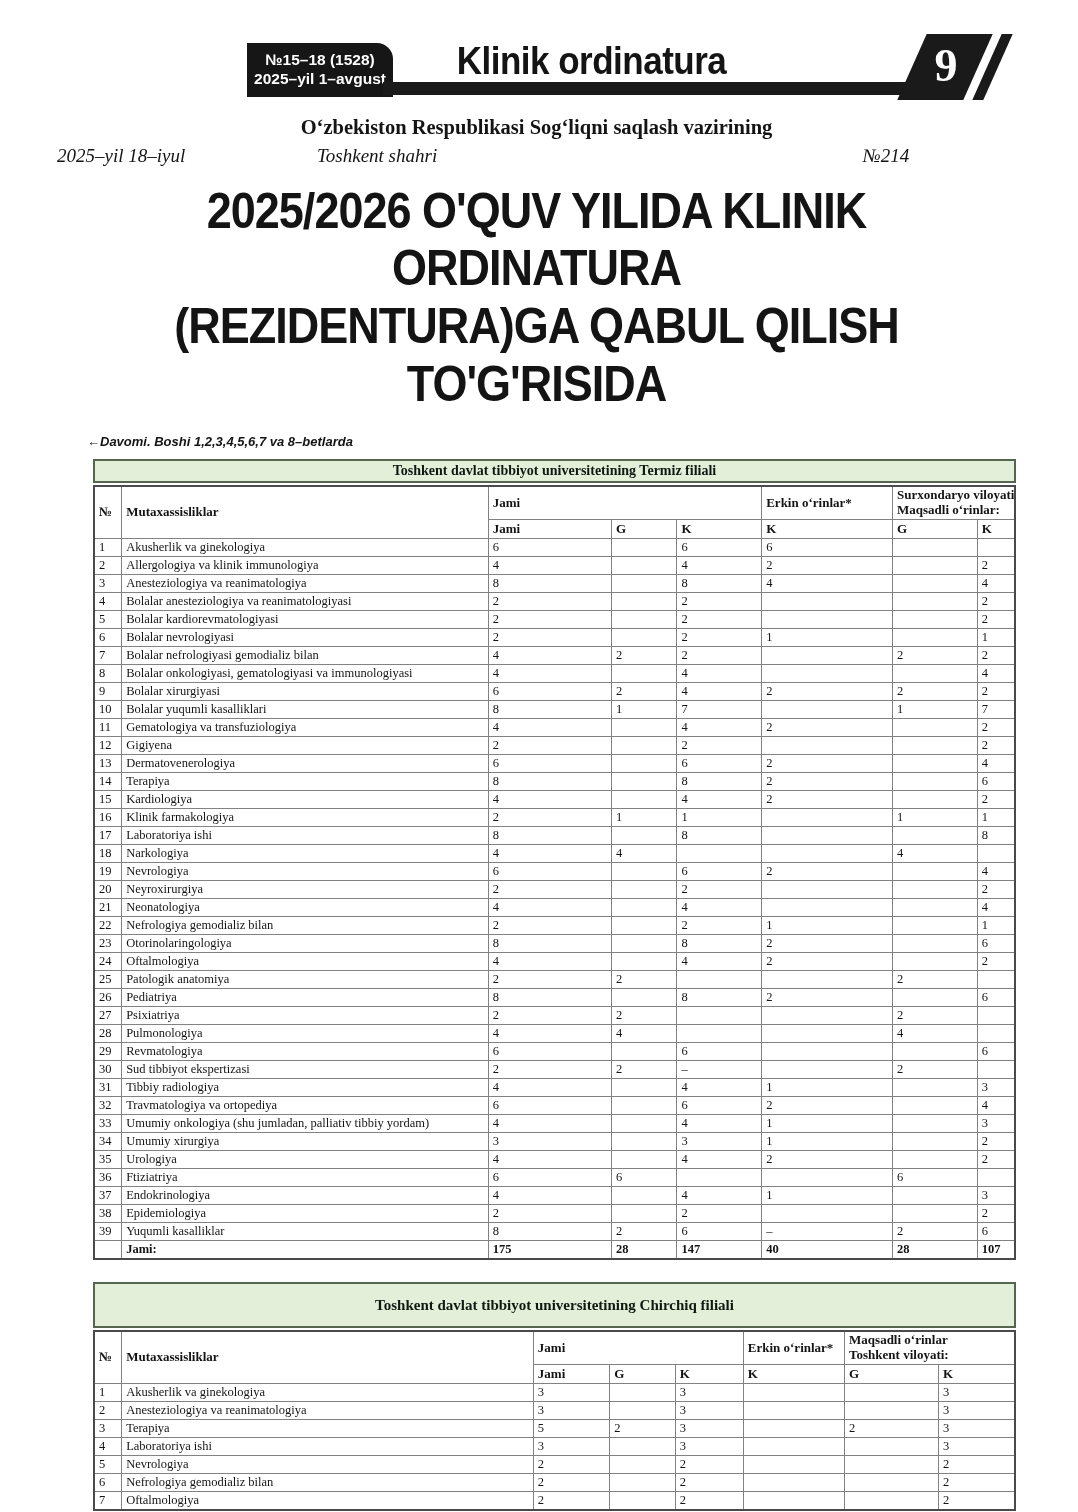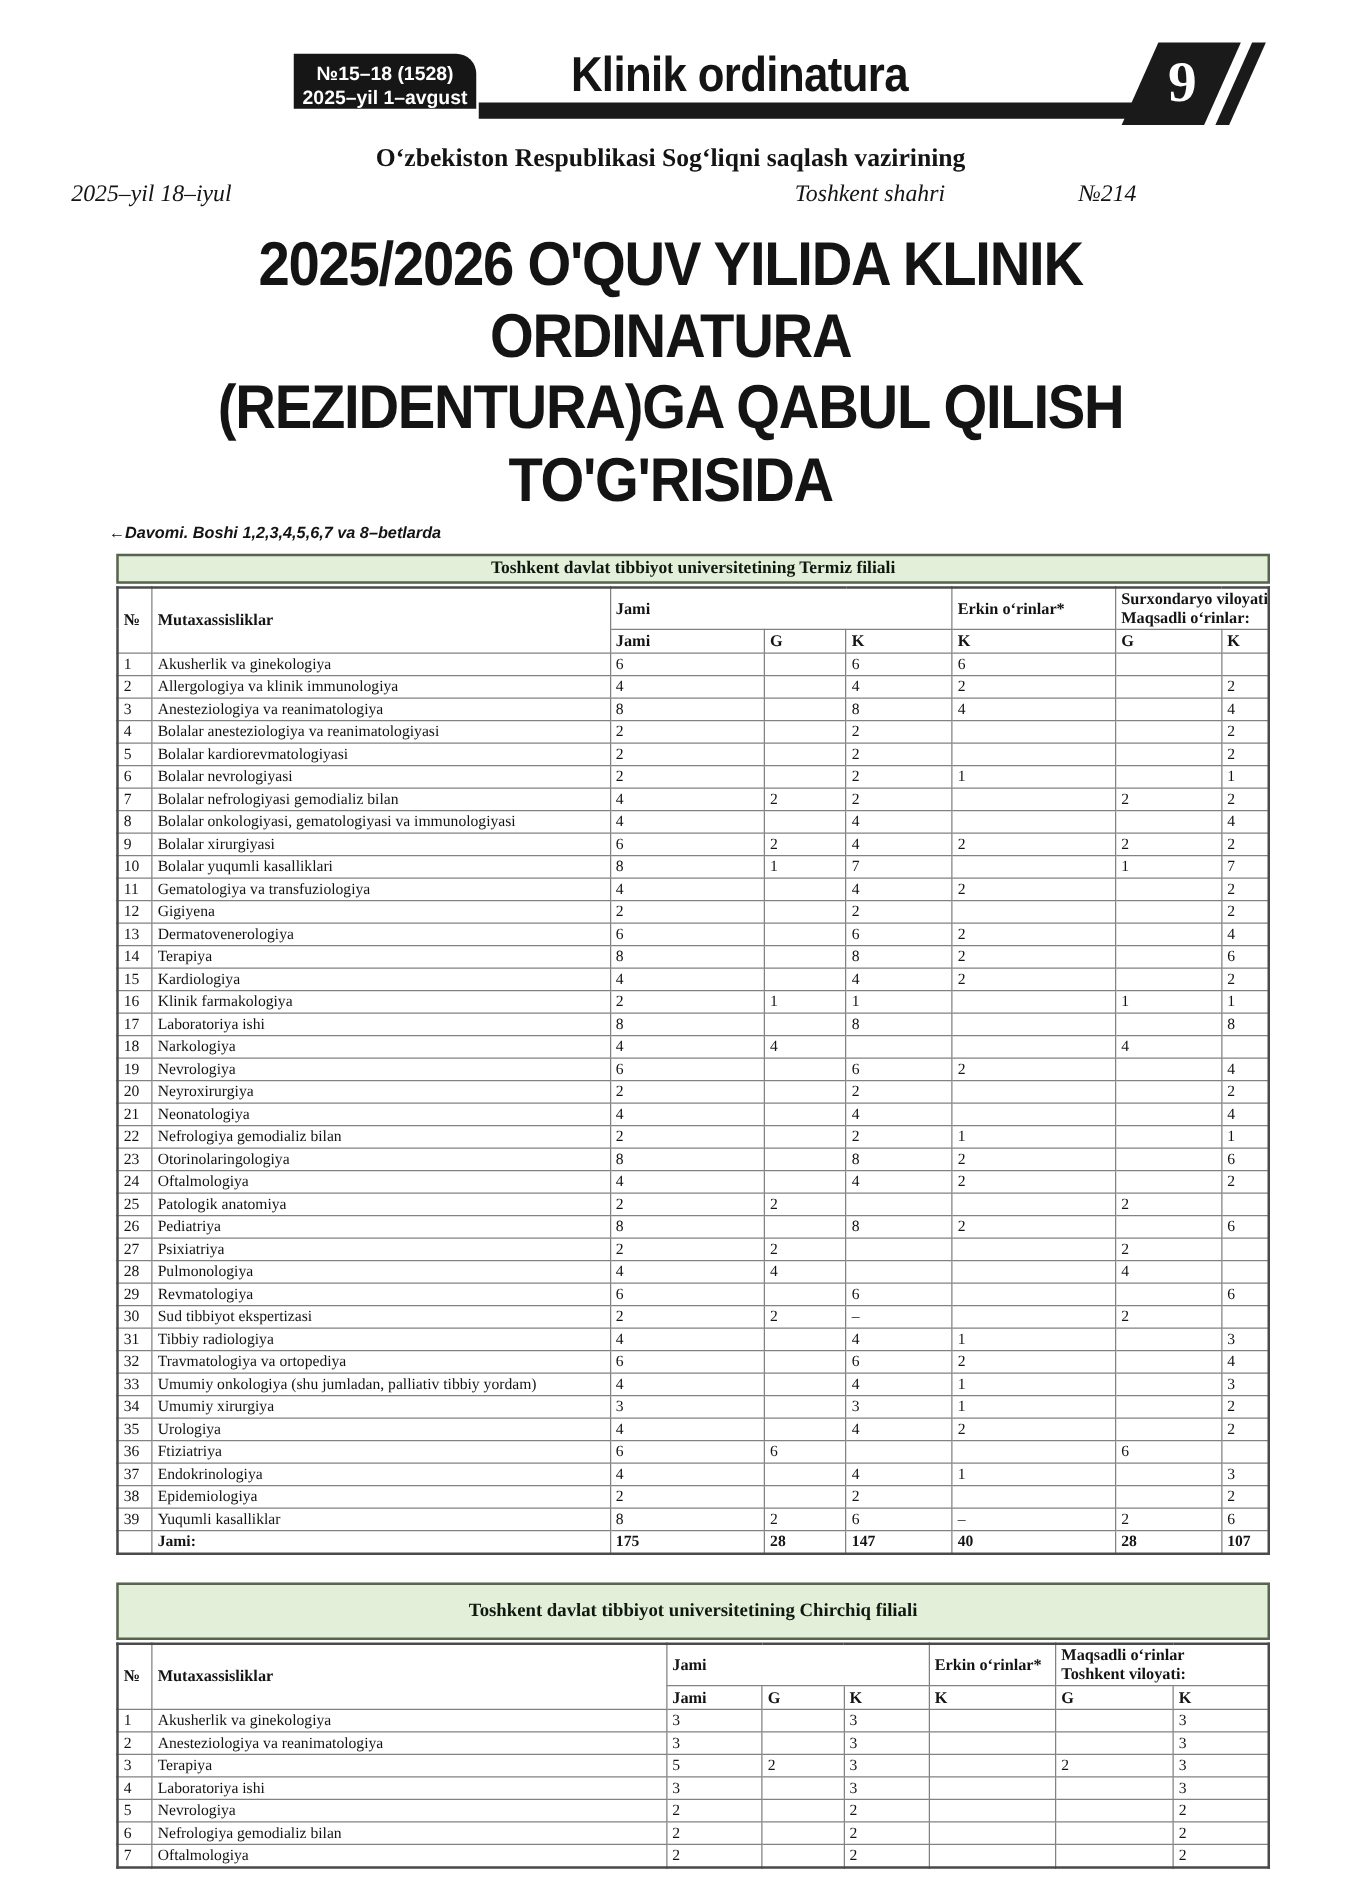--- a/index.html
+++ b/index.html
@@ -12,21 +12,21 @@
 
   
   .masthead { position:relative; height:74px; }
   .logo-box {
     position:absolute; left:0; top:2px; width:170px; height:54px;
     background:#161616; color:#fff; text-align:center; padding-top:5px;
   }
   .logo-line { font-weight:bold; font-size:19px; line-height:1.02; letter-spacing:0.3px; }
   .logo-sub { font-family:"Liberation Sans",sans-serif; font-weight:bold; font-size:7.5px; letter-spacing:0.6px; margin-top:2px; }
   .issue-box {
-    position:absolute; left:178px; top:9px; width:146px; height:44px;
+    position:absolute; left:190px; top:9px; width:146px; height:54px;
     background:#161616; color:#fff; border-radius:0 16px 0 0;
     text-align:center; font-family:"Liberation Sans",sans-serif;
     font-weight:bold; font-size:15.5px; line-height:1.25; padding-top:7px;
   }
   .section-title {
     position:absolute; left:260px; right:150px; top:4px; text-align:center;
     font-family:"Liberation Sans",sans-serif; font-weight:bold;
     font-size:35px; letter-spacing:-0.5px; transform:scaleY(1.12); transform-origin:top;
   }
   .head-bar { position:absolute; left:326px; top:48px; width:524px; height:13px; background:#1a1a1a; }
@@ -36,33 +36,33 @@
     transform:skewX(-24deg); text-align:center; vertical-align:top;
   }
   .pageno-par span { display:inline-block; transform:skewX(24deg); color:#fff; font-family:"Liberation Serif",serif; font-weight:bold; font-size:46px; line-height:64px; }
   .pageno-slash { display:inline-block; width:11px; height:66px; background:#1a1a1a; transform:skewX(-24deg); margin-left:9px; vertical-align:top; }
 
   
   .order { margin-top:8px; text-align:center; }
   .order-l1 { font-weight:bold; font-size:20.5px; }
   .order-l2 { font-weight:bold; font-size:20.5px; margin-top:3px; }
   .order-row { display:flex; justify-content:space-between; font-style:italic; font-size:19px; margin-top:6px; }
-  .order-row .c { flex:1; text-align:right; }
+  .order-row .c { flex:1; text-align:left; }
   .order-row .l { width:260px; text-align:left; }
   .order-row .r { width:260px; }
 
   
   .headline {
     margin-top:16px; text-align:center;
     font-family:"Liberation Sans",sans-serif; font-weight:bold;
     font-size:45px; line-height:1.16; letter-spacing:-1px;
     transform:scaleY(1.1); transform-origin:top;
   }
   .cont-note {
-    margin:26px 0 8px 30px;
+    margin:42px 0 8px 30px;
     font-family:"Liberation Sans",sans-serif; font-weight:bold; font-style:italic; font-size:13px;
   }
 
   
   .tsection { margin-top:10px;padding-left:36px; }
   .band {
     background:#e4efda; border:2px solid #56654f; text-align:center;
     font-weight:bold; font-size:14px; color:#101810;
   }
   .band-1 { height:24px; line-height:20px; }

